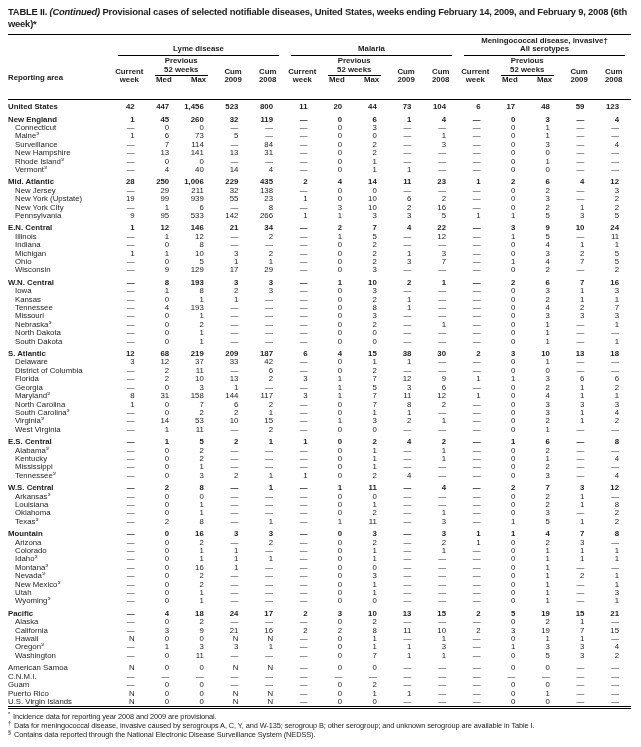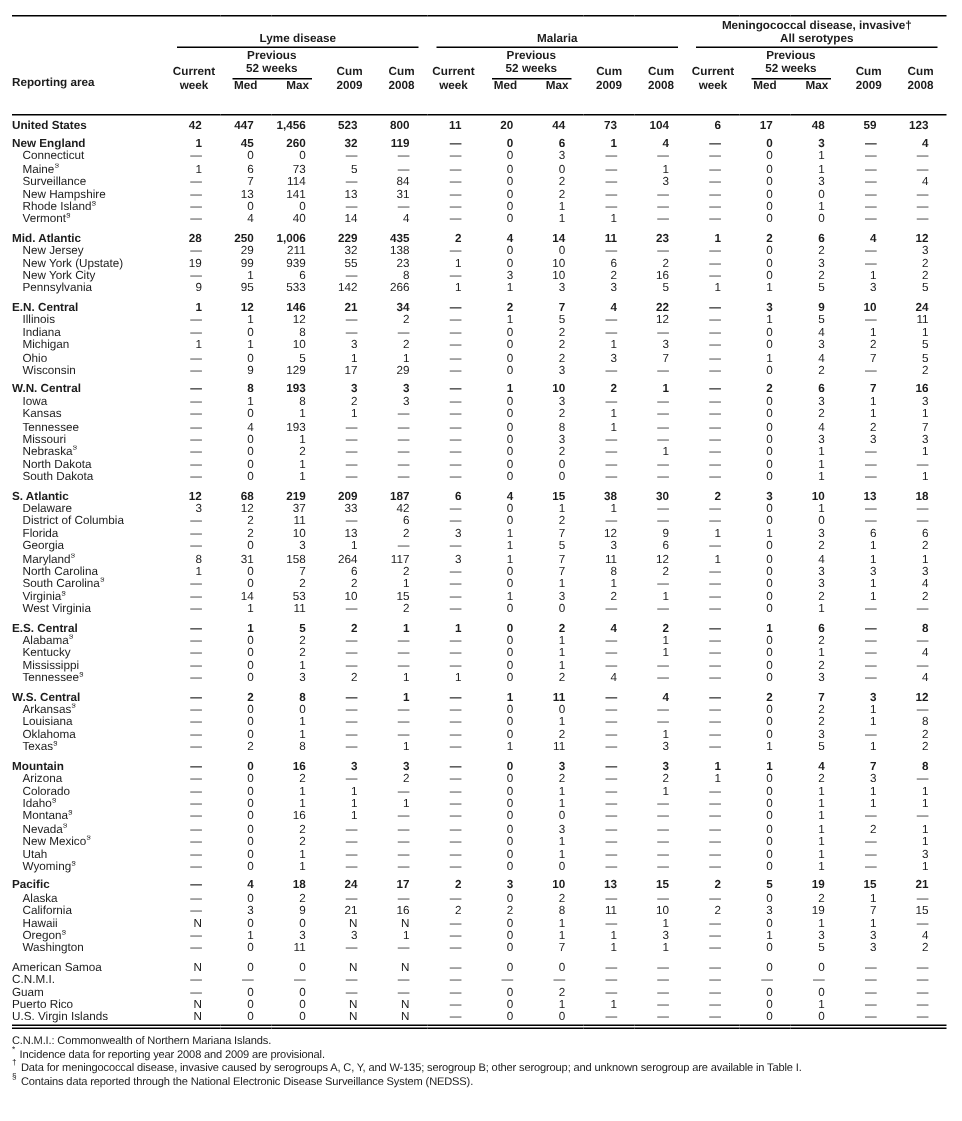--- a/index.html
+++ b/index.html
@@ -37,20 +37,25 @@
   
   .footnotes{margin-top:3px;}
   .fn{font-size:7.4px;line-height:9px;letter-spacing:-0.1px;white-space:pre-wrap;}
   .fn sup{margin-right:1px;}
 </style>
 </head>
 <body>
 
 <div class="page">
 
+  <div class="title">
+    <span>TABLE II.</span>
+    <span class="cont">(Continued)</span>
+    <span>Provisional cases of selected notifiable diseases, United States, weeks ending February 14, 2009, and February 9, 2008 (6th week)*</span>
+  </div>
 
   <table>
     <colgroup>
       <col class="c-area">
       <col class="c-num">
         <col class="c-num">
         <col class="c-num">
         <col class="c-num">
         <col class="c-num">
       <col class="c-num">
@@ -726,21 +731,21 @@
           <td class="num">0</td>
           <td class="num">2</td>
           <td class="num">1</td>
           <td class="num">2</td>
         </tr>
         <tr class="state">
           <td class="area">Maryland<sup>§</sup></td>
           <td class="num">8</td>
           <td class="num">31</td>
           <td class="num">158</td>
-          <td class="num">264</td>
+          <td class="num">144</td>
           <td class="num">117</td>
           <td class="num">3</td>
           <td class="num">1</td>
           <td class="num">7</td>
           <td class="num">11</td>
           <td class="num">12</td>
           <td class="num">1</td>
           <td class="num">0</td>
           <td class="num">4</td>
           <td class="num">1</td>
@@ -1355,19 +1360,18 @@
           <td class="num">—</td>
           <td class="num">0</td>
           <td class="num">0</td>
           <td class="num">—</td>
           <td class="num">—</td>
         </tr>
       </tbody>
   </table>
 
   <div class="footnotes">
-      <div class="fn">C.N.M.I.: Commonwealth of Northern Mariana Islands.</div>
       <div class="fn"><sup>*</sup> Incidence data for reporting year 2008 and 2009 are provisional.</div>
       <div class="fn"><sup>†</sup> Data for meningococcal disease, invasive caused by serogroups A, C, Y, and W-135; serogroup B; other serogroup; and unknown serogroup are available in Table I.</div>
       <div class="fn"><sup>§</sup> Contains data reported through the National Electronic Disease Surveillance System (NEDSS).</div>
     </div>
 
 </div>
 
 </body></html>

